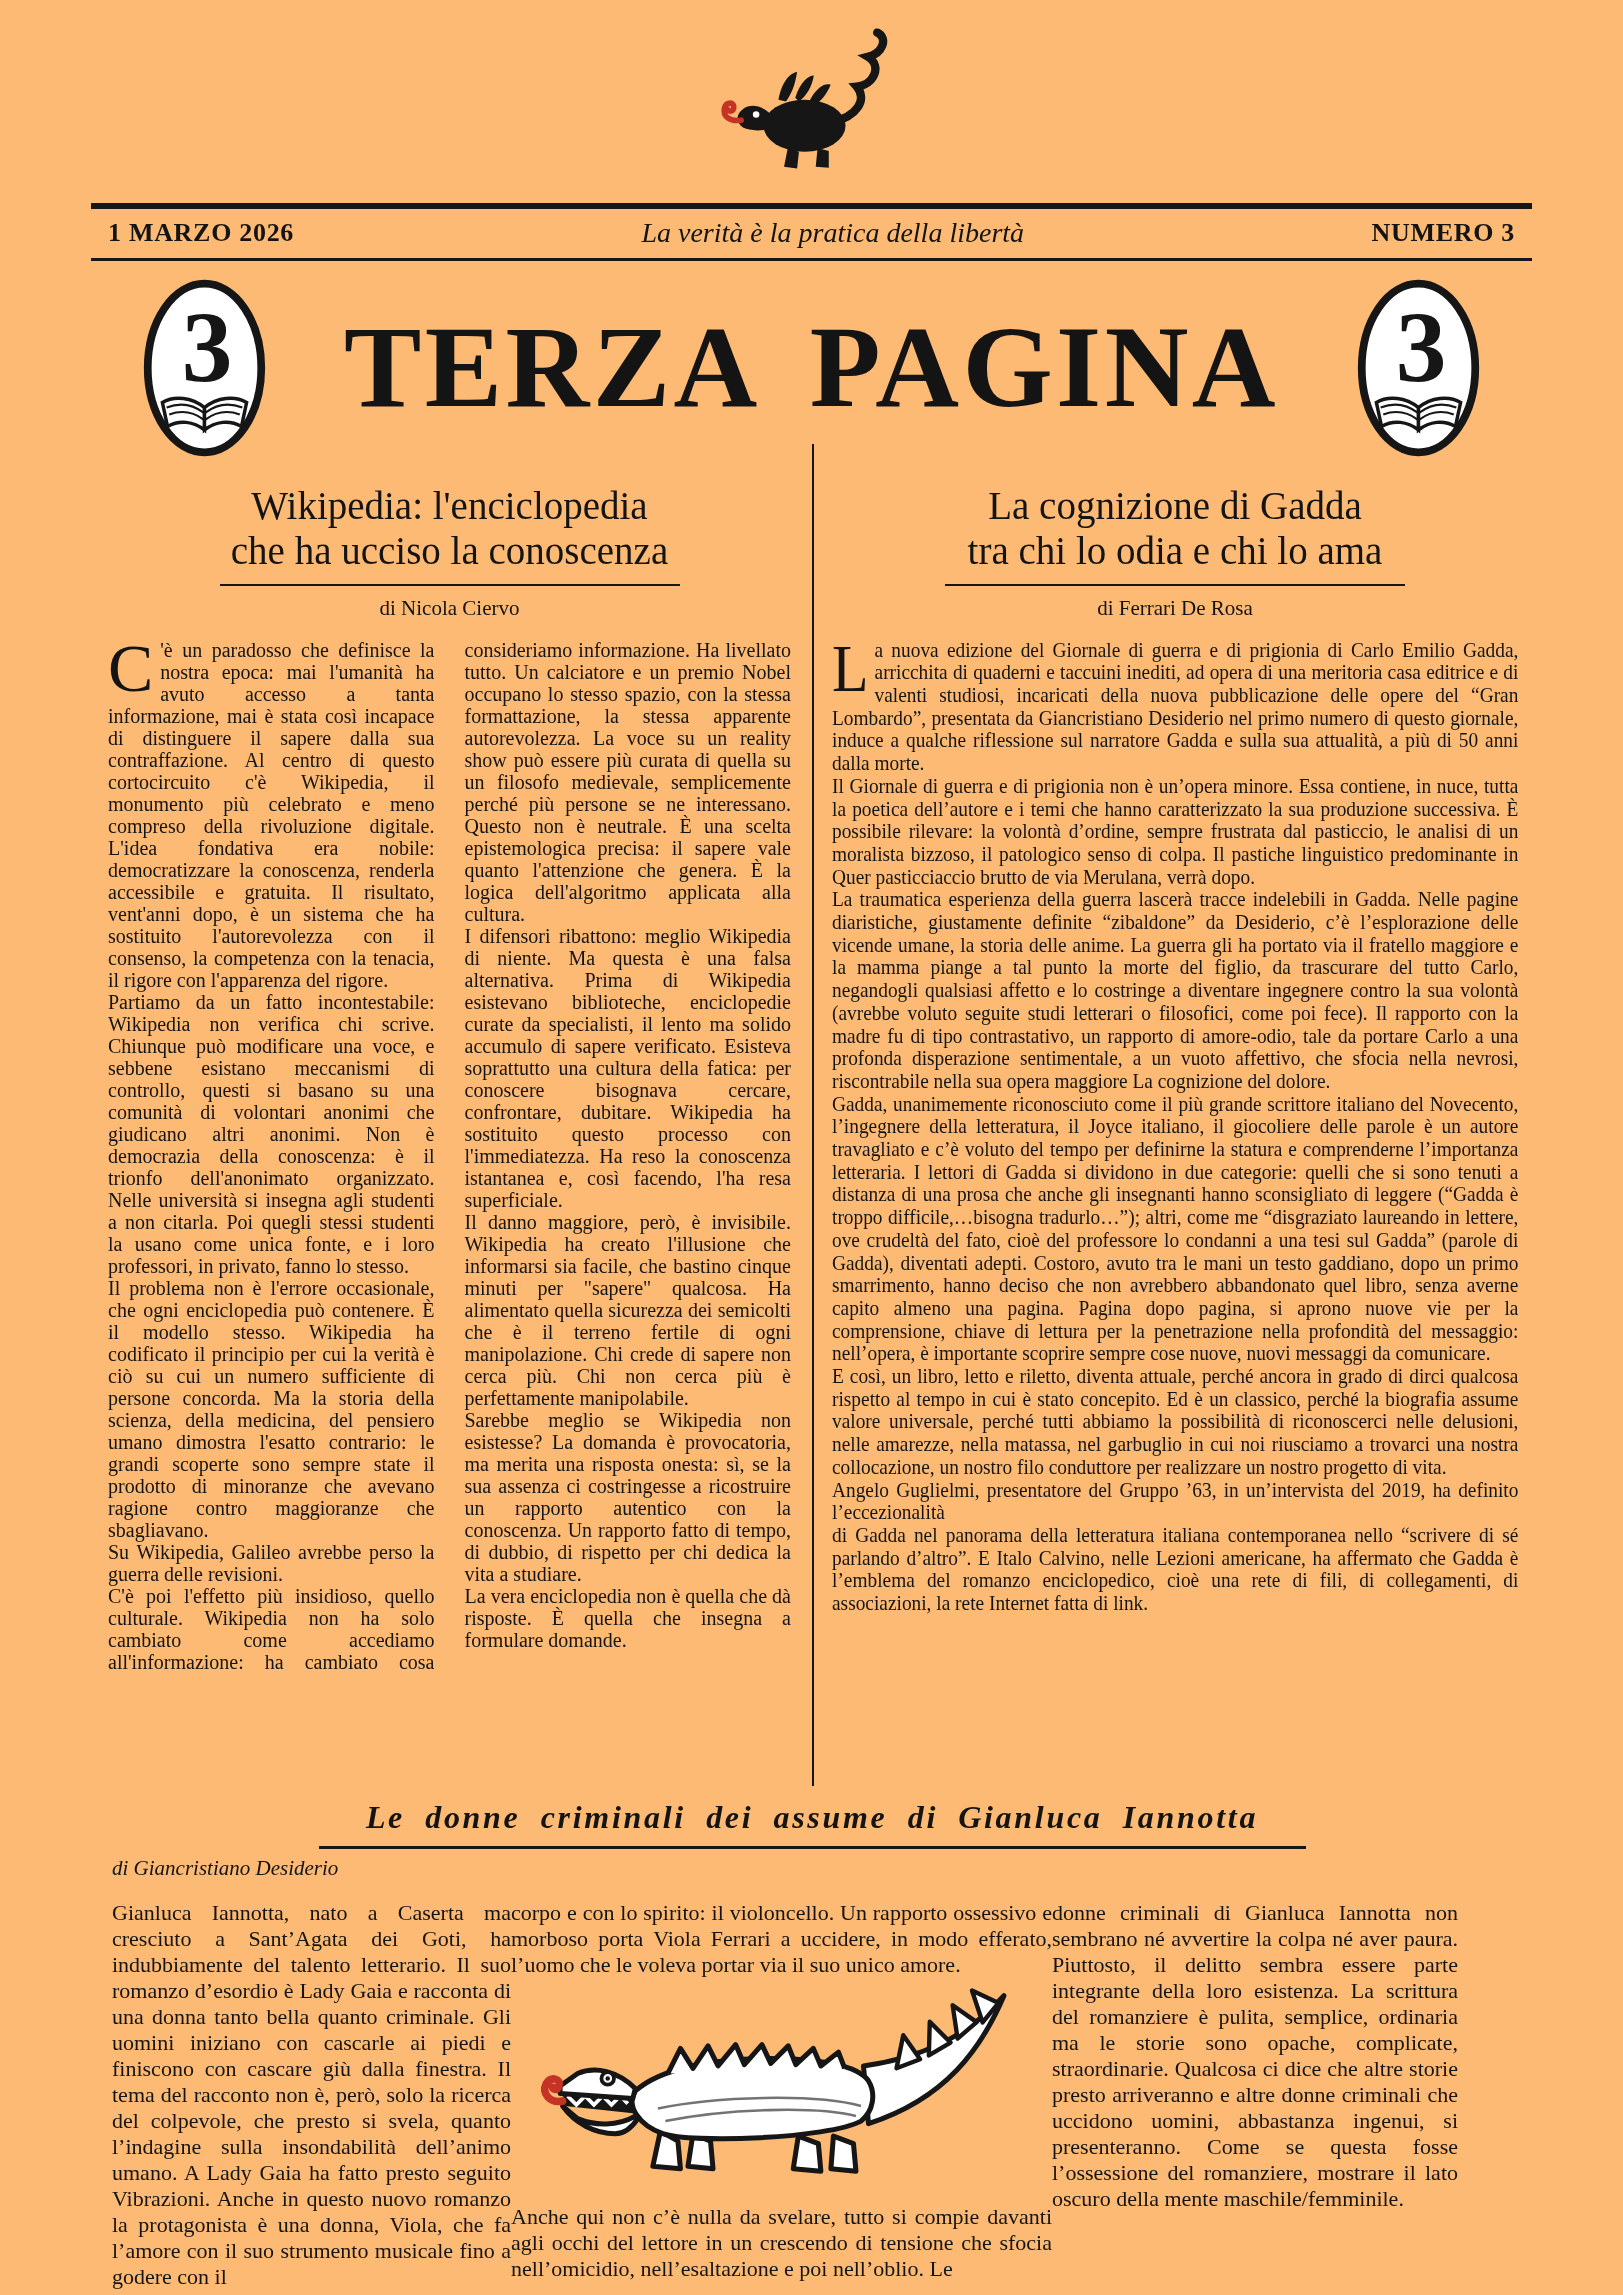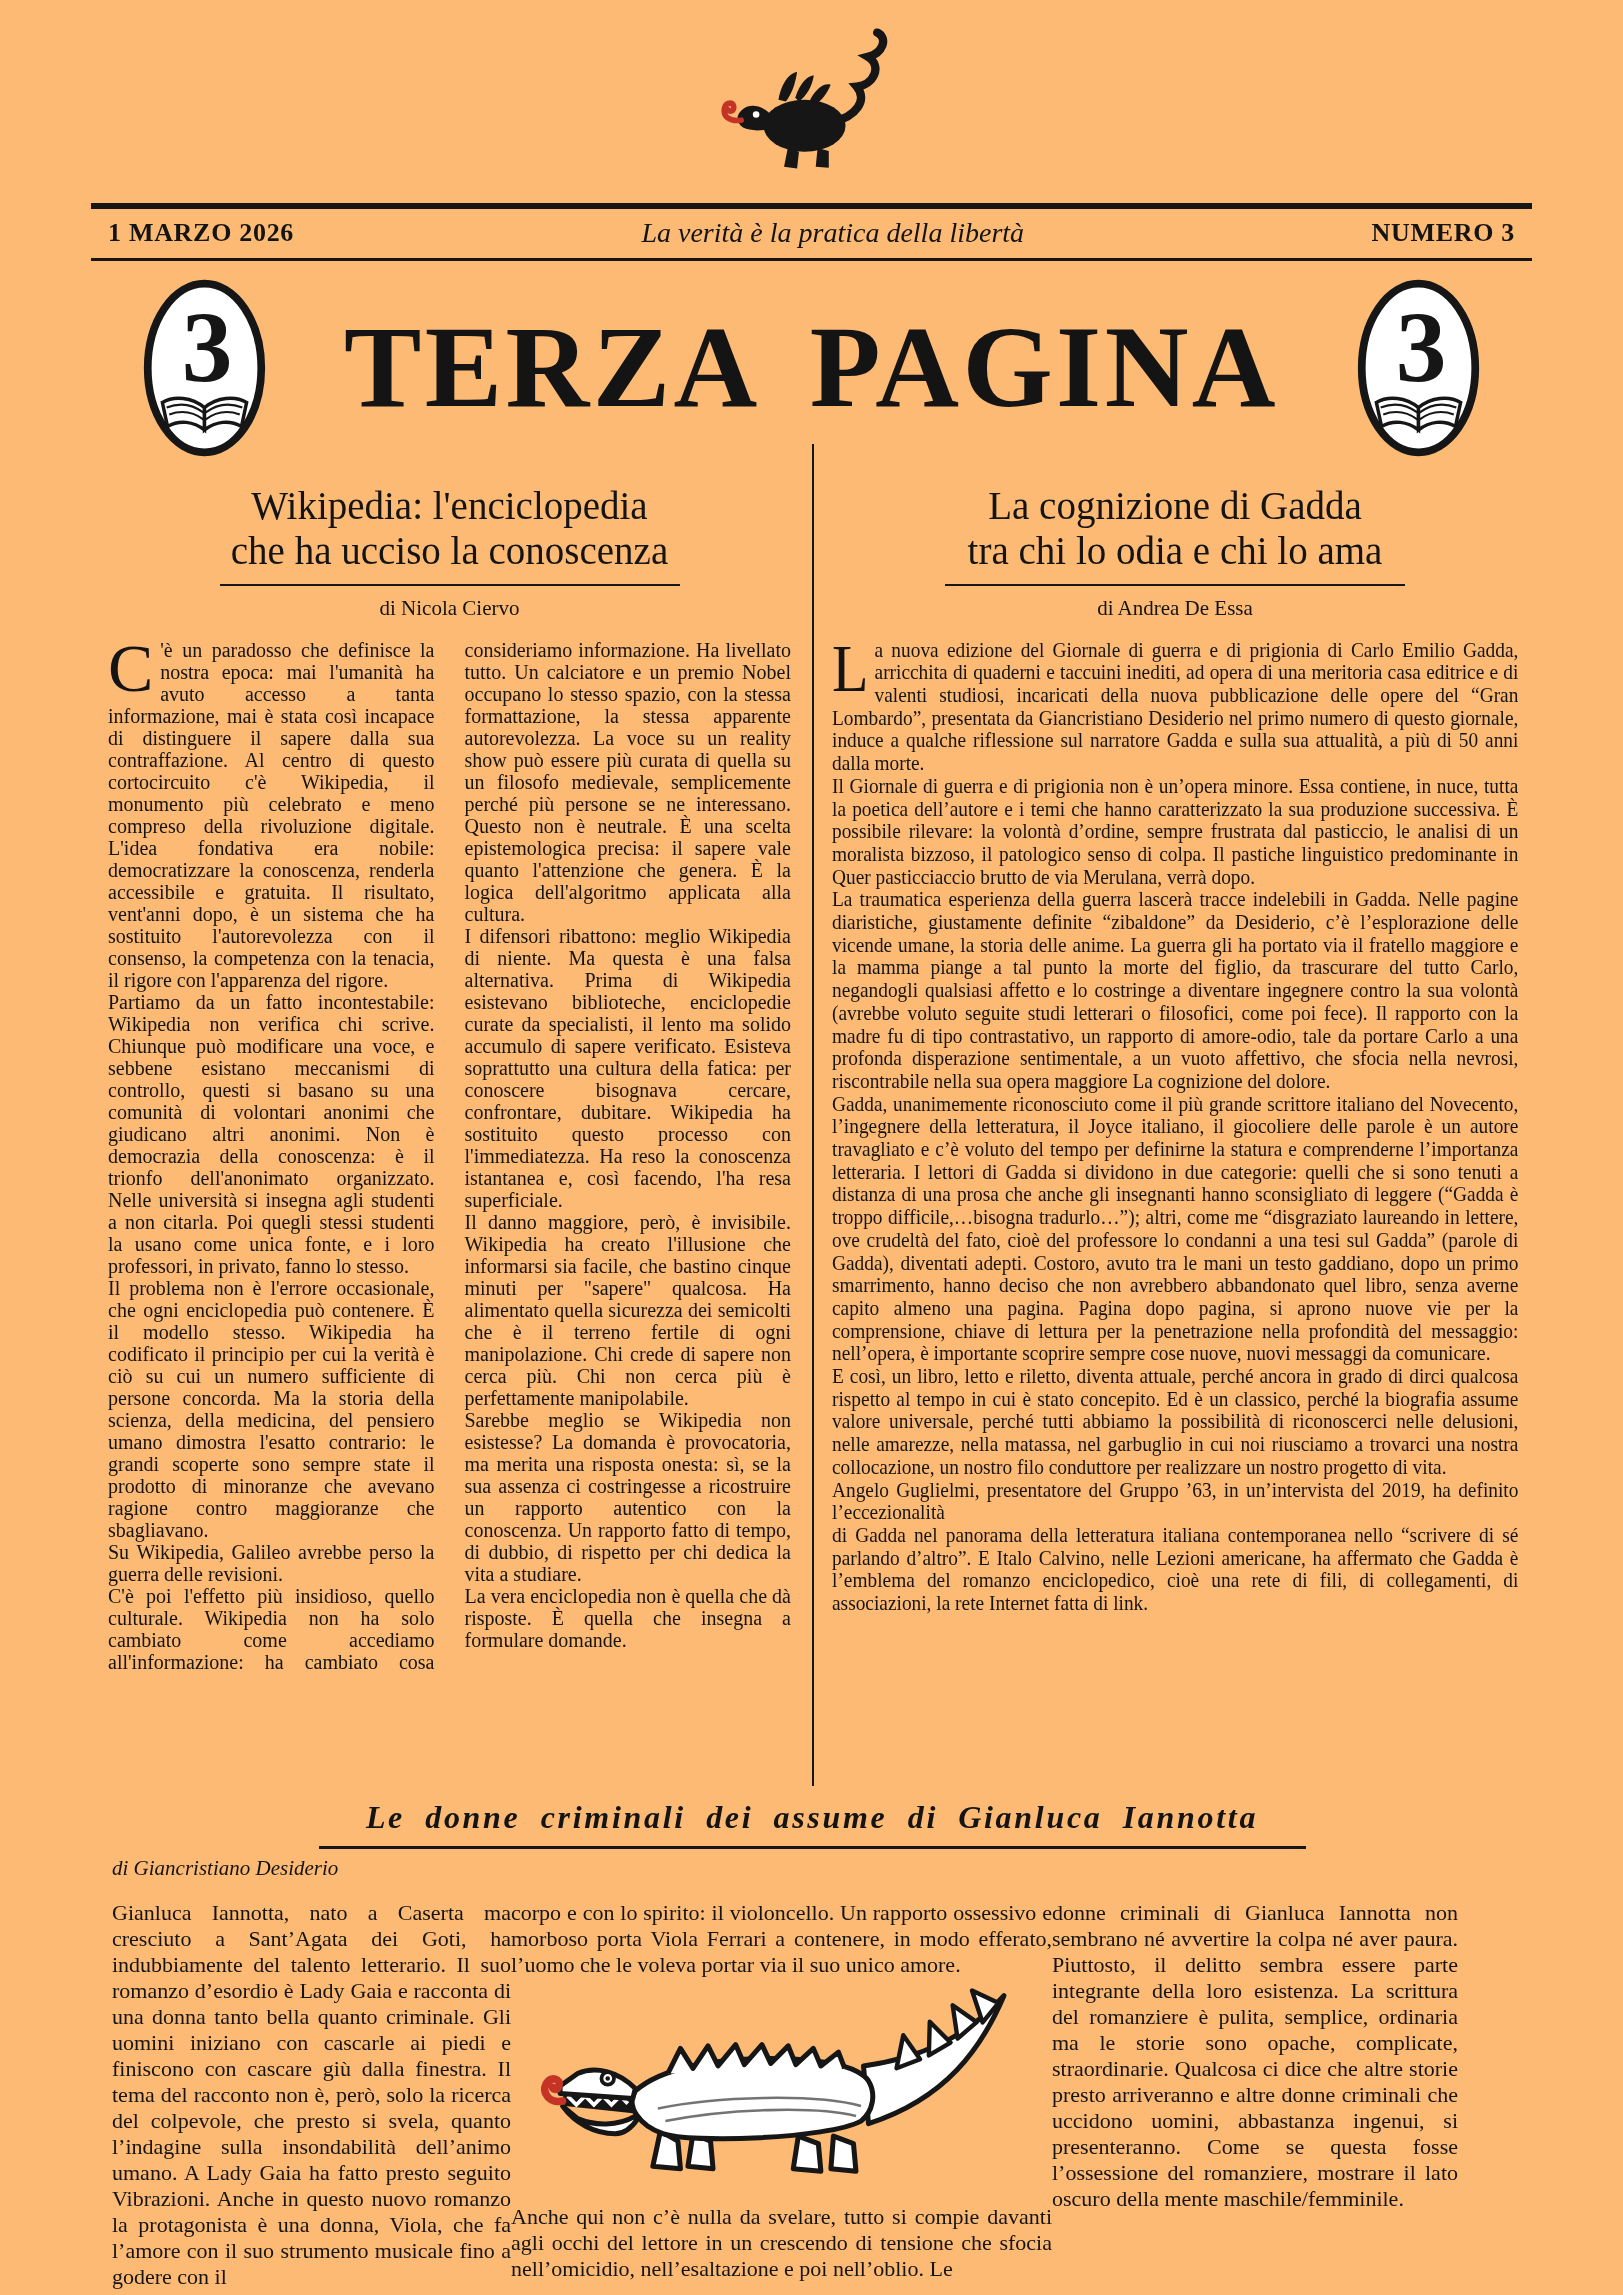--- a/index.html
+++ b/index.html
@@ -137,39 +137,39 @@
       <p>Partiamo da un fatto incontestabile: Wikipedia non verifica chi scrive. Chiunque può modificare una voce, e sebbene esistano meccanismi di controllo, questi si basano su una comunità di volontari anonimi che giudicano altri anonimi. Non è democrazia della conoscenza: è il trionfo dell'anonimato organizzato. Nelle università si insegna agli studenti a non citarla. Poi quegli stessi studenti la usano come unica fonte, e i loro professori, in privato, fanno lo stesso.</p><p>Il problema non è l'errore occasionale, che ogni enciclopedia può contenere. È il modello stesso. Wikipedia ha codificato il principio per cui la verità è ciò su cui un numero sufficiente di persone concorda. Ma la storia della scienza, della medicina, del pensiero umano dimostra l'esatto contrario: le grandi scoperte sono sempre state il prodotto di minoranze che avevano ragione contro maggioranze che sbagliavano.</p><p>Su Wikipedia, Galileo avrebbe perso la guerra delle revisioni.</p><p>C'è poi l'effetto più insidioso, quello culturale. Wikipedia non ha solo cambiato come accediamo all'informazione: ha cambiato cosa consideriamo informazione. Ha livellato tutto. Un calciatore e un premio Nobel occupano lo stesso spazio, con la stessa formattazione, la stessa apparente autorevolezza. La voce su un reality show può essere più curata di quella su un filosofo medievale, semplicemente perché più persone se ne interessano. Questo non è neutrale. È una scelta epistemologica precisa: il sapere vale quanto l'attenzione che genera. È la logica dell'algoritmo applicata alla cultura.</p><p>I difensori ribattono: meglio Wikipedia di niente. Ma questa è una falsa alternativa. Prima di Wikipedia esistevano biblioteche, enciclopedie curate da specialisti, il lento ma solido accumulo di sapere verificato. Esisteva soprattutto una cultura della fatica: per conoscere bisognava cercare, confrontare, dubitare. Wikipedia ha sostituito questo processo con l'immediatezza. Ha reso la conoscenza istantanea e, così facendo, l'ha resa superficiale.</p><p>Il danno maggiore, però, è invisibile. Wikipedia ha creato l'illusione che informarsi sia facile, che bastino cinque minuti per "sapere" qualcosa. Ha alimentato quella sicurezza dei semicolti che è il terreno fertile di ogni manipolazione. Chi crede di sapere non cerca più. Chi non cerca più è perfettamente manipolabile.</p><p>Sarebbe meglio se Wikipedia non esistesse? La domanda è provocatoria, ma merita una risposta onesta: sì, se la sua assenza ci costringesse a ricostruire un rapporto autentico con la conoscenza. Un rapporto fatto di tempo, di dubbio, di rispetto per chi dedica la vita a studiare.</p><p>La vera enciclopedia non è quella che dà risposte. È quella che insegna a formulare domande.</p><span></span>
     </div>
   </div>
 
   <div class="article article-right">
     <div class="headline">
       <div>La cognizione di Gadda</div>
       <div>tra chi lo odia e chi lo ama</div>
     </div>
     <div class="headline-rule"></div>
-    <div class="byline">di Andrea De Essa</div>
+    <div class="byline">di Ferrari De Rosa</div>
     <div class="cond-wrap">
       <div class="cond">
         <p class="lead"><span class="dropcap">L</span><span>a nuova edizione del Giornale di guerra e di prigionia di Carlo Emilio Gadda, arricchita di quaderni e taccuini inediti, ad opera di una meritoria casa editrice e di valenti studiosi, incaricati della nuova pubblicazione delle opere del “Gran Lombardo”, presentata da Giancristiano Desiderio nel primo numero di questo giornale, induce a qualche riflessione sul narratore Gadda e sulla sua attualità, a più di 50 anni dalla morte.</span></p>
         <p>Il Giornale di guerra e di prigionia non è un’opera minore. Essa contiene, in nuce, tutta la poetica dell’autore e i temi che hanno caratterizzato la sua produzione successiva. È possibile rilevare: la volontà d’ordine, sempre frustrata dal pasticcio, le analisi di un moralista bizzoso, il patologico senso di colpa. Il pastiche linguistico predominante in Quer pasticciaccio brutto de via Merulana, verrà dopo.</p><p>La traumatica esperienza della guerra lascerà tracce indelebili in Gadda. Nelle pagine diaristiche, giustamente definite “zibaldone” da Desiderio, c’è l’esplorazione delle vicende umane, la storia delle anime. La guerra gli ha portato via il fratello maggiore e la mamma piange a tal punto la morte del figlio, da trascurare del tutto Carlo, negandogli qualsiasi affetto e lo costringe a diventare ingegnere contro la sua volontà (avrebbe voluto seguite studi letterari o filosofici, come poi fece). Il rapporto con la madre fu di tipo contrastativo, un rapporto di amore-odio, tale da portare Carlo a una profonda disperazione sentimentale, a un vuoto affettivo, che sfocia nella nevrosi, riscontrabile nella sua opera maggiore La cognizione del dolore.</p><p>Gadda, unanimemente riconosciuto come il più grande scrittore italiano del Novecento, l’ingegnere della letteratura, il Joyce italiano, il giocoliere delle parole è un autore travagliato e c’è voluto del tempo per definirne la statura e comprenderne l’importanza letteraria. I lettori di Gadda si dividono in due categorie: quelli che si sono tenuti a distanza di una prosa che anche gli insegnanti hanno sconsigliato di leggere (“Gadda è troppo difficile,…bisogna tradurlo…”); altri, come me “disgraziato laureando in lettere, ove crudeltà del fato, cioè del professore lo condanni a una tesi sul Gadda” (parole di Gadda), diventati adepti. Costoro, avuto tra le mani un testo gaddiano, dopo un primo smarrimento, hanno deciso che non avrebbero abbandonato quel libro, senza averne capito almeno una pagina. Pagina dopo pagina, si aprono nuove vie per la comprensione, chiave di lettura per la penetrazione nella profondità del messaggio: nell’opera, è importante scoprire sempre cose nuove, nuovi messaggi da comunicare.</p><p>E così, un libro, letto e riletto, diventa attuale, perché ancora in grado di dirci qualcosa rispetto al tempo in cui è stato concepito. Ed è un classico, perché la biografia assume valore universale, perché tutti abbiamo la possibilità di riconoscerci nelle delusioni, nelle amarezze, nella matassa, nel garbuglio in cui noi riusciamo a trovarci una nostra collocazione, un nostro filo conduttore per realizzare un nostro progetto di vita.</p><p>Angelo Guglielmi, presentatore del Gruppo ’63, in un’intervista del 2019, ha definito l’eccezionalità</p><p>di Gadda nel panorama della letteratura italiana contemporanea nello “scrivere di sé parlando d’altro”. E Italo Calvino, nelle Lezioni americane, ha affermato che Gadda è l’emblema del romanzo enciclopedico, cioè una rete di fili, di collegamenti, di associazioni, la rete Internet fatta di link.</p><span></span>
       </div>
     </div>
   </div>
 
   <div class="bottom">
     <div class="bottom-title">Le donne criminali dei assume di Gianluca Iannotta</div>
     <div class="bottom-rule"></div>
     <div class="bottom-byline">di Giancristiano Desiderio</div>
     <div class="bottom-cols">
       <div>
         <p>Gianluca Iannotta, nato a Caserta ma cresciuto a Sant’Agata dei Goti, ha indubbiamente del talento letterario. Il suo romanzo d’esordio è Lady Gaia e racconta di una donna tanto bella quanto criminale. Gli uomini iniziano con cascarle ai piedi e finiscono con cascare giù dalla finestra. Il tema del racconto non è, però, solo la ricerca del colpevole, che presto si svela, quanto l’indagine sulla insondabilità dell’animo umano. A Lady Gaia ha fatto presto seguito Vibrazioni. Anche in questo nuovo romanzo la protagonista è una donna, Viola, che fa l’amore con il suo strumento musicale fino a godere con il</p><span></span>
       </div>
       <div>
-        <p>corpo e con lo spirito: il violoncello. Un rapporto ossessivo e morboso porta Viola Ferrari a contenere, in modo efferato, l’uomo che le voleva portar via il suo unico amore.</p>
+        <p>corpo e con lo spirito: il violoncello. Un rapporto ossessivo e morboso porta Viola Ferrari a uccidere, in modo efferato, l’uomo che le voleva portar via il suo unico amore.</p>
         <div class="croc-box">
           <svg width="494" height="211" viewBox="-14 0 394 168">
 
             <path d="M248,66 C292,60 330,44 360,10 C342,52 314,92 252,112 Z" fill="#ffffff" stroke="#161616" stroke-width="4" stroke-linejoin="round"></path>
             <g fill="#ffffff" stroke="#161616" stroke-width="3.5" stroke-linejoin="round">
               <path d="M-8,8 L4,-16 L12,6 Z" transform="translate(280,58) rotate(-15)"></path>
               <path d="M-8,8 L4,-16 L12,6 Z" transform="translate(304,47) rotate(-25)"></path>
               <path d="M-8,8 L4,-16 L12,6 Z" transform="translate(325,33) rotate(-35)"></path>
               <path d="M-8,8 L4,-16 L12,6 Z" transform="translate(343,20) rotate(-45)"></path>
             </g>

